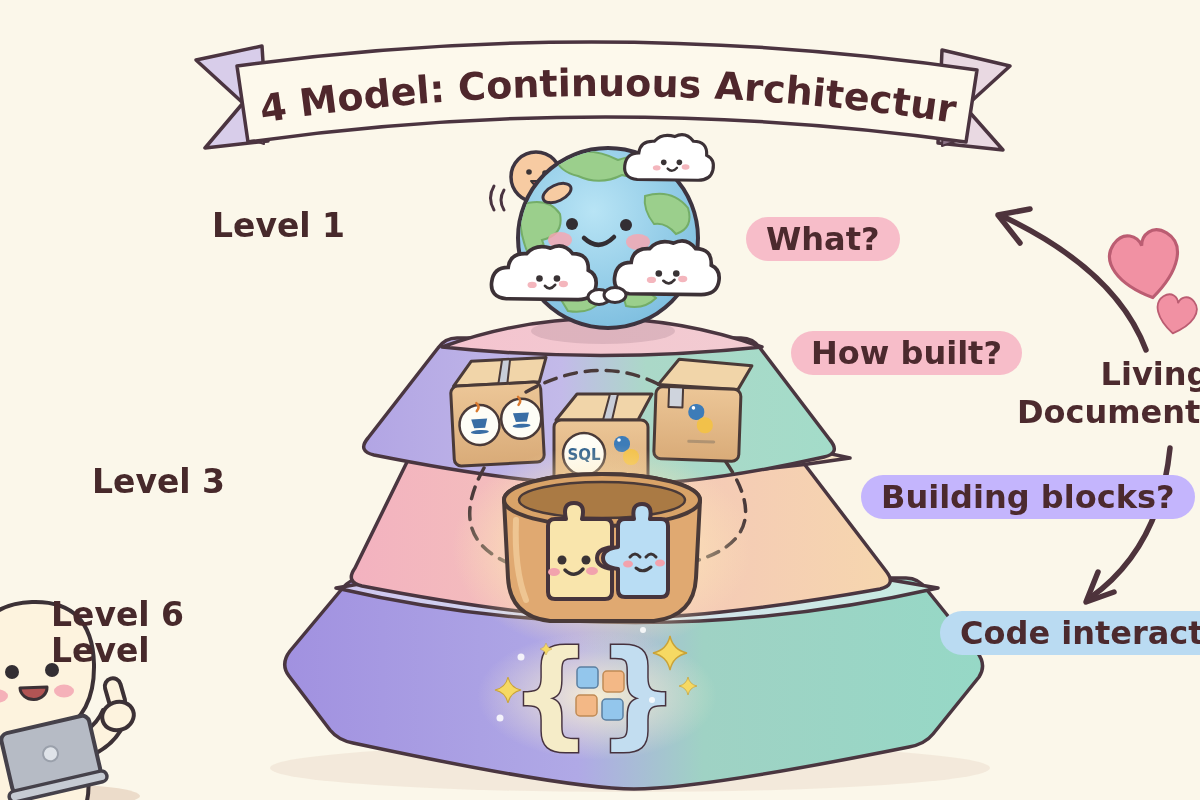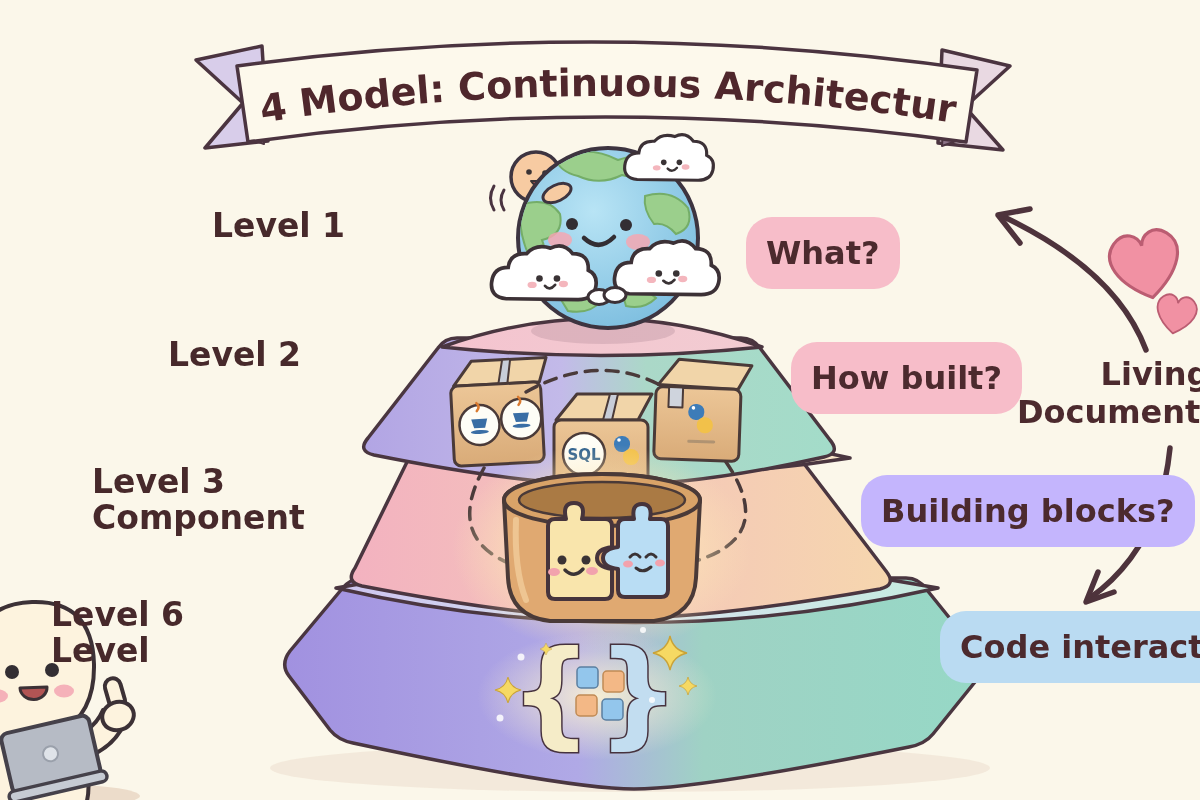--- a/index.html
+++ b/index.html
@@ -1,30 +1,30 @@
 <!DOCTYPE html>
 <html><head>
 <meta charset="utf-8">
 <style>
   html,body{margin:0;padding:0}
   body{width:1200px;height:800px;overflow:hidden;background:#fbf7ea;font-family:"DejaVu Sans",sans-serif}
   .page{position:relative;width:1200px;height:800px;overflow:hidden;background:#fbf7ea}
   svg.art{position:absolute;left:0;top:0;width:1200px;height:800px}
   .txt{position:absolute;color:#47292b;font-weight:bold;text-align:left;line-height:1.1;white-space:nowrap;z-index:5}
   .lvl{font-size:33px;width:300px}
-  .pill{position:absolute;font-size:32px;font-weight:bold;color:#4c2a2e;padding:17px 20px;border-radius:26px;white-space:nowrap;z-index:5}
+  .pill{position:absolute;font-size:32px;font-weight:bold;color:#4c2a2e;padding:3px 20px;border-radius:26px;white-space:nowrap;z-index:5}
   .pill-pink{background:#f7bdc9}
   .pill-peach{background:#c4b5fd}
   .pill-blue{background:#badbf2}
   #lab1{left:212px;top:208px}
   #lab2{left:168px;top:337px}
   #lab3{left:92px;top:464px}
   #lab4{left:51px;top:597px}
   #pill1{left:746px;top:217px}
-  #pill2{left:791px;top:342px}
+  #pill2{left:791px;top:331px}
   #pill3{left:861px;top:475px}
   #pill4{left:940px;top:611px}
   .livingdoc{position:absolute;left:1005px;top:356px;width:300px;font-size:32px;font-weight:bold;color:#4c2a2e;text-align:center;line-height:1.18;white-space:nowrap;z-index:5}
   .banner-text{font-weight:bold;font-size:38px;fill:#4f272c;font-family:"DejaVu Sans",sans-serif}
   .brace{font-family:"DejaVu Sans",sans-serif;font-weight:bold;font-size:116px;paint-order:stroke;stroke:#46323e;stroke-width:3px}
   .sqltxt{font-weight:bold;font-size:15px;fill:#2b5f8e;font-family:"DejaVu Sans",sans-serif}
 </style>
 </head>
 <body>
 
@@ -296,25 +296,23 @@
     <path d="M 20 688 A 13.5 12 0 0 0 47 687 Z" fill="#b25454" stroke="#3c3136" stroke-width="3" stroke-linejoin="round"></path>
     <ellipse cx="-2" cy="696" rx="10" ry="6.5" fill="#f4aab5" opacity="0.9"></ellipse>
     <ellipse cx="64" cy="691" rx="10" ry="6.5" fill="#f4aab5" opacity="0.9"></ellipse>
   </g>
 </svg>
 
 <div class="txt lvl" id="lab1">
   <div>Level 1</div>
 </div>
 <div class="txt lvl" id="lab2">
-  <div>Level 2</div>
 </div>
 <div class="txt lvl" id="lab3">
   <div>Level 3</div>
-  <div>Component</div>
 </div>
 <div class="txt lvl" id="lab4">
   <div>Level 6</div>
   <div>Level</div>
 </div>
 
 <div class="pill pill-pink" id="pill1">What?</div>
 <div class="pill pill-pink" id="pill2">How built?</div>
 <div class="pill pill-peach" id="pill3">Building blocks?</div>
 <div class="pill pill-blue" id="pill4">Code interactions</div>

